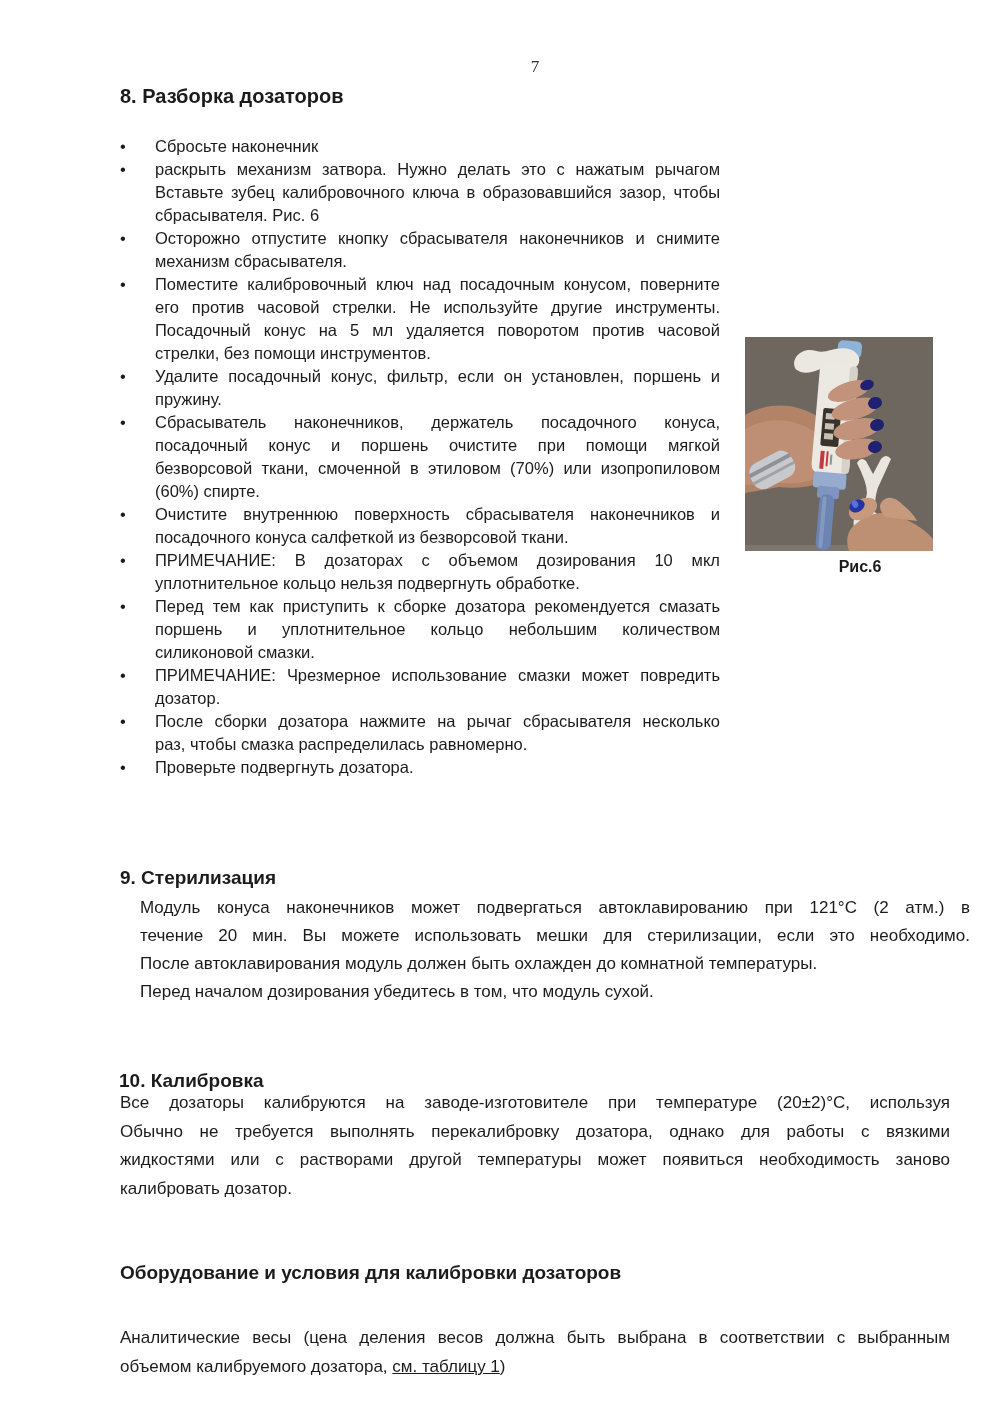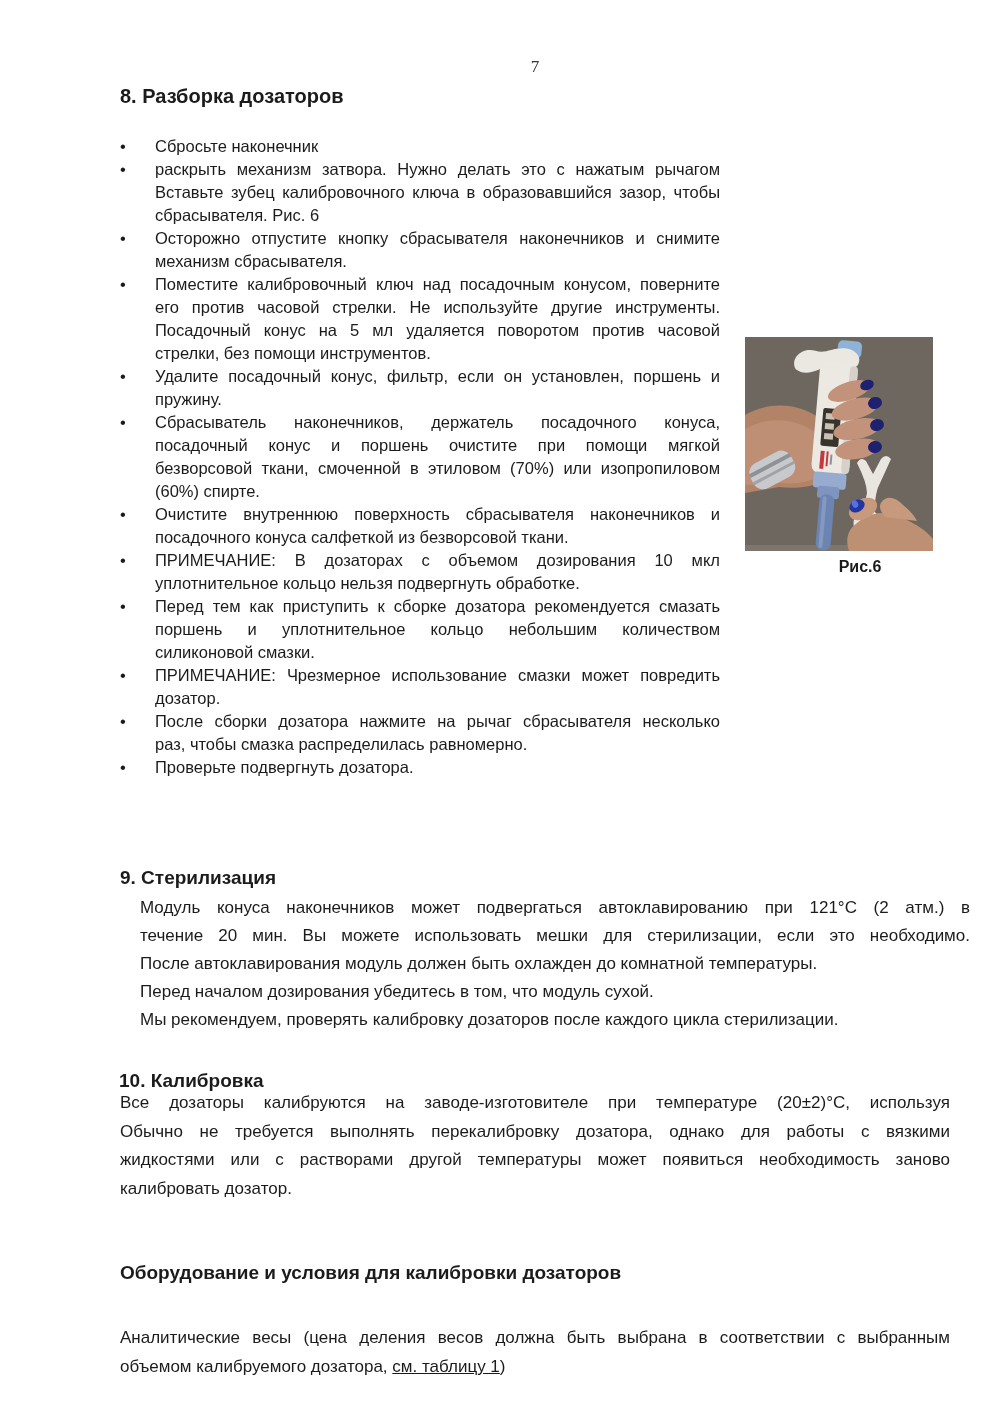--- a/index.html
+++ b/index.html
@@ -212,23 +212,20 @@
 <div class="abs h2" id="s9t">9. Стерилизация</div>
 <div class="abs" id="s9">
     <div class="para">
       <div class="line jl">Модуль конуса наконечников может подвергаться автоклавированию при 121°С (2 атм.) в</div>
       <div class="line jl">течение 20 мин. Вы можете использовать мешки для стерилизации, если это необходимо.</div>
       <div class="line">После автоклавирования модуль должен быть охлажден до комнатной температуры.</div>
     </div>
     <div class="para">
       <div class="line">Перед началом дозирования убедитесь в том, что модуль сухой.</div>
     </div>
-    <div class="para">
-      <div class="line">Мы рекомендуем, проверять калибровку дозаторов после каждого цикла стерилизации.</div>
-    </div>
   </div>
 
 <div class="abs h2" id="s10t">10. Калибровка</div>
 <div class="abs" id="s10">
     <div class="para">
       <div class="line jl">Все дозаторы калибруются на заводе-изготовителе при температуре (20±2)°С, используя</div>
     </div>
     <div class="para">
       <div class="line jl">Обычно не требуется выполнять перекалибровку дозатора, однако для работы с вязкими</div>
       <div class="line jl">жидкостями или с растворами другой температуры может появиться необходимость заново</div>

